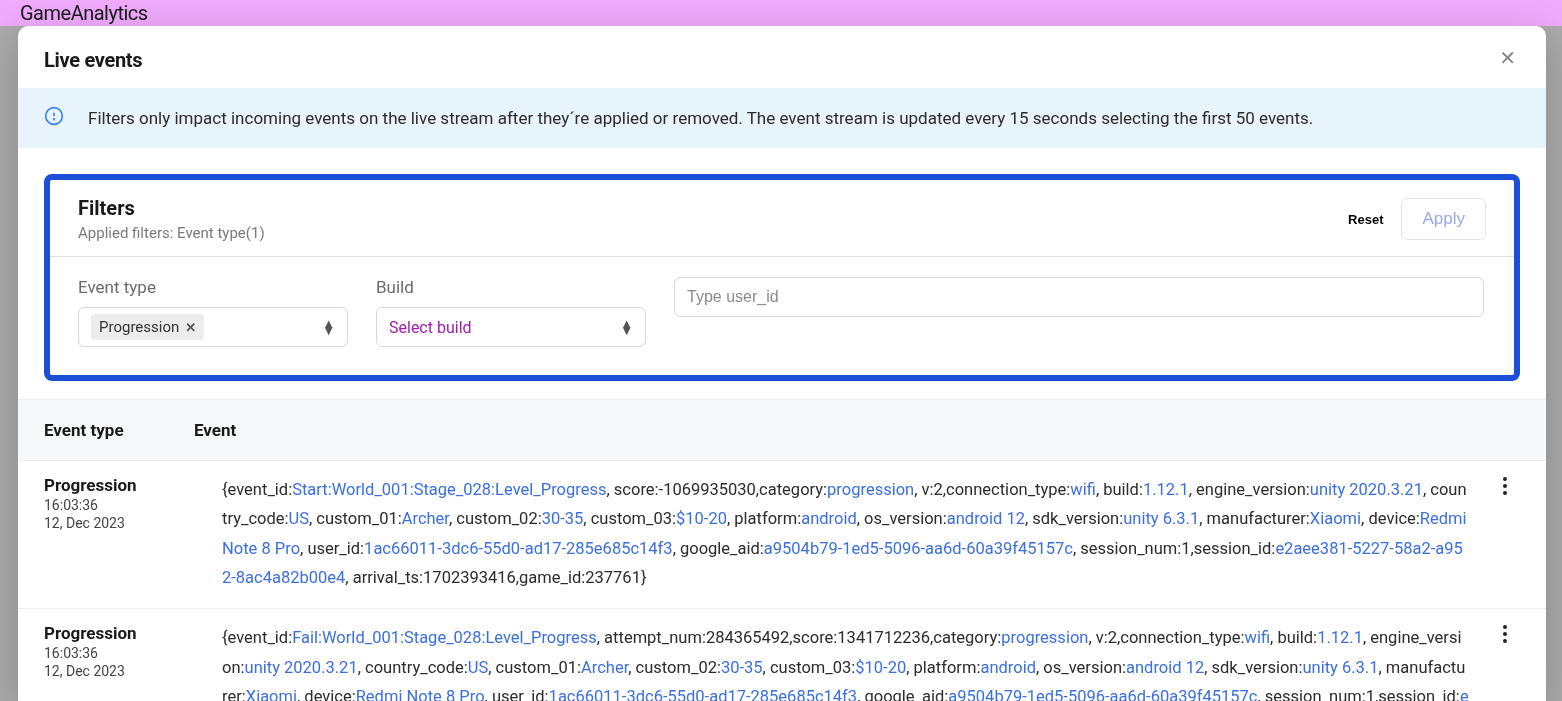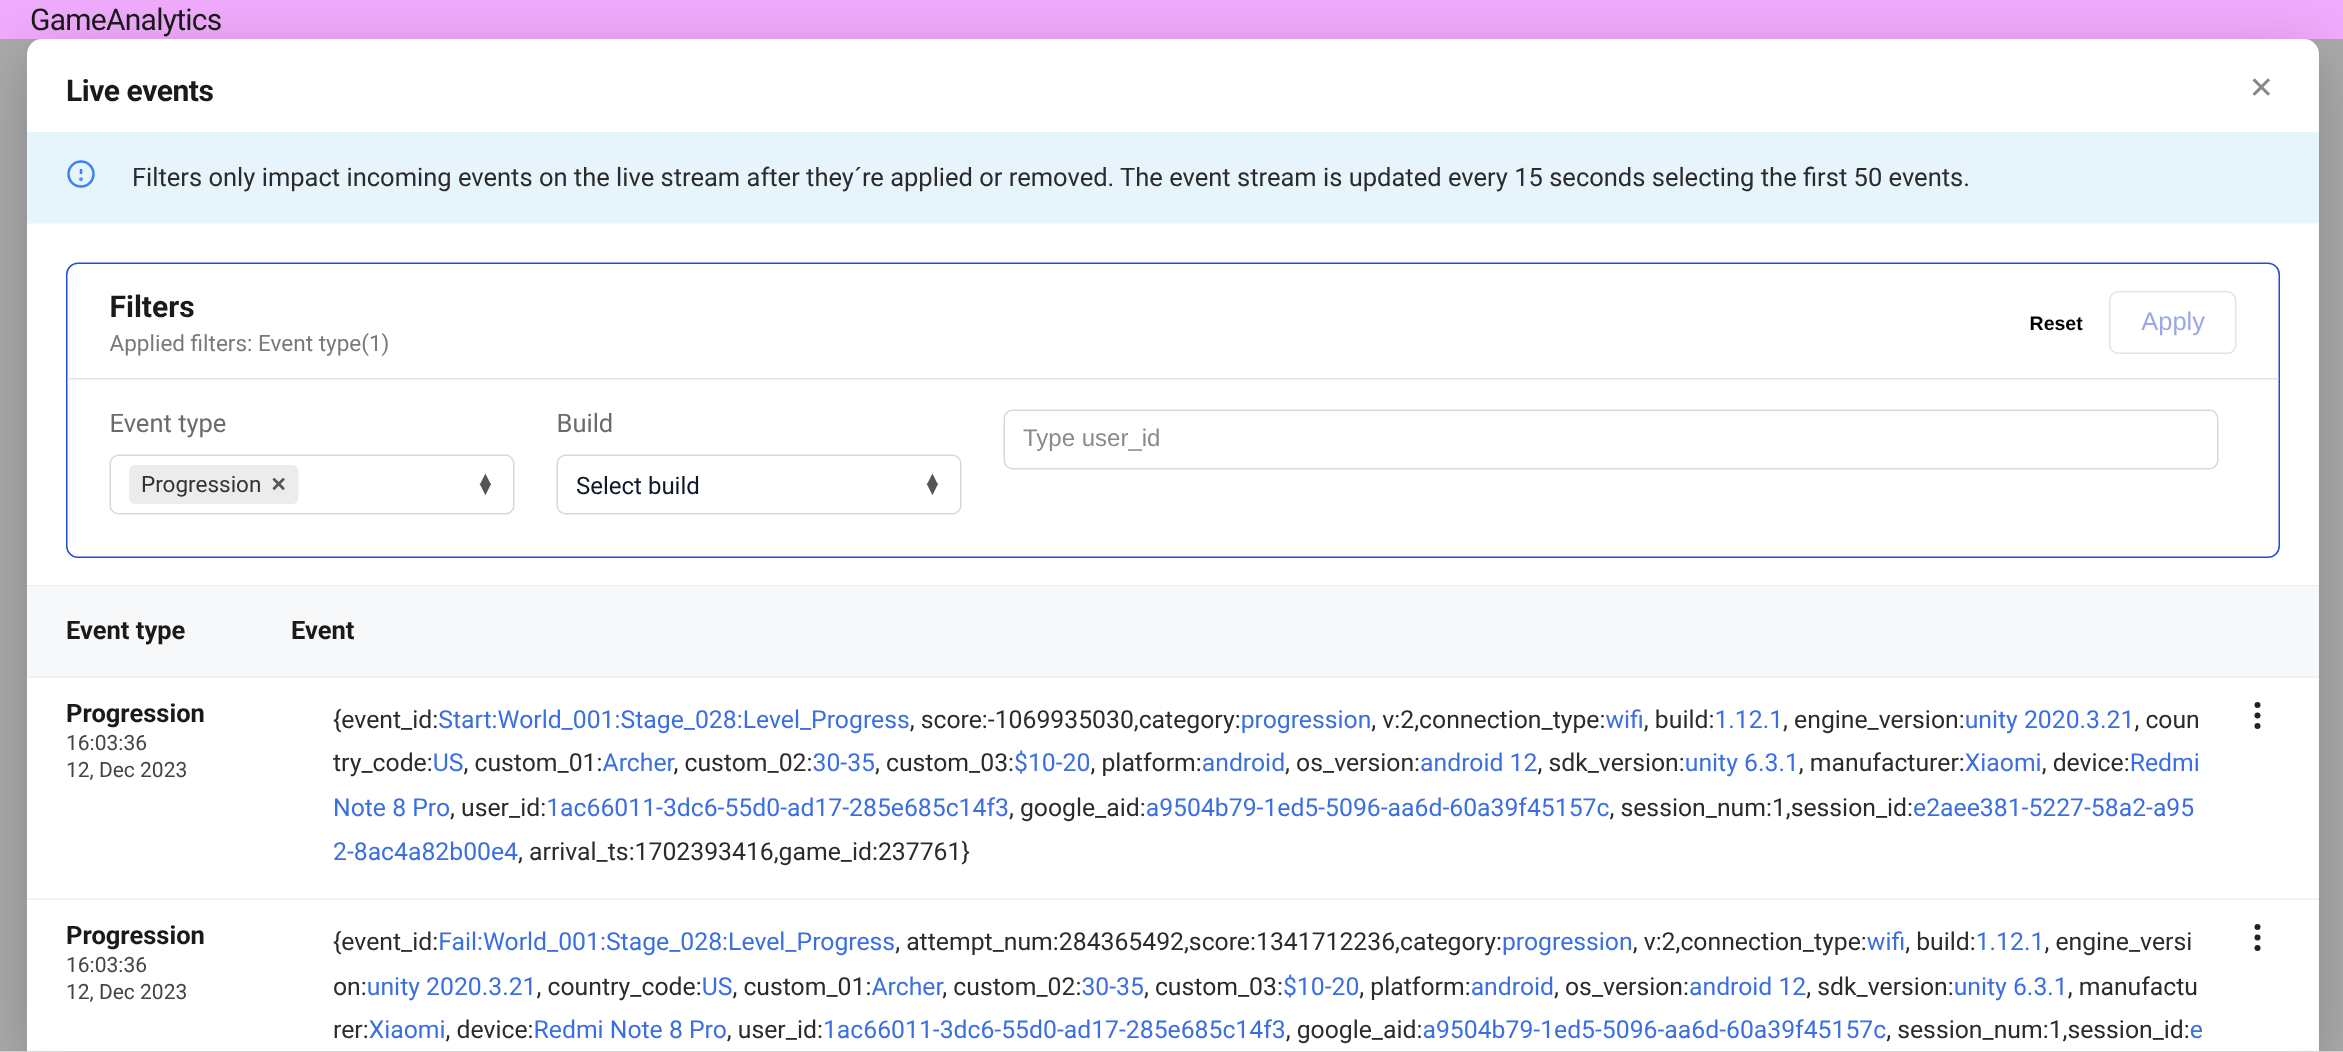--- a/index.html
+++ b/index.html
@@ -66,21 +66,21 @@
     gap: 24px;
     font-size: 17px;
     color: #2b2b2b;
   }
   .info-icon {
     color: #3b82f6;
     flex-shrink: 0;
   }
   .filters-card {
     margin: 26px 26px 0 26px;
-    border: 1px solid #1d4ed8;
+    border: 6px solid #1d4ed8;
     border-radius: 8px;
   }
   .filters-header {
     display: flex;
     align-items: center;
     justify-content: space-between;
     padding: 16px 28px 14px 28px;
     border-bottom: 1px solid #e3e3e3;
   }
   .filters-title {
@@ -161,21 +161,21 @@
     font-size: 15px;
     color: #333;
   }
   .chip .x {
     font-size: 13px;
     color: #555;
     cursor: pointer;
     font-weight: 600;
   }
   .placeholder {
-    color: #0f172a;
+    color: #a21caf;
   }
   .input-box input {
     border: none;
     outline: none;
     width: 100%;
     font-size: 16px;
     color: #737373;
   }
   .input-box input::placeholder {
     color: #8a8a8a;

